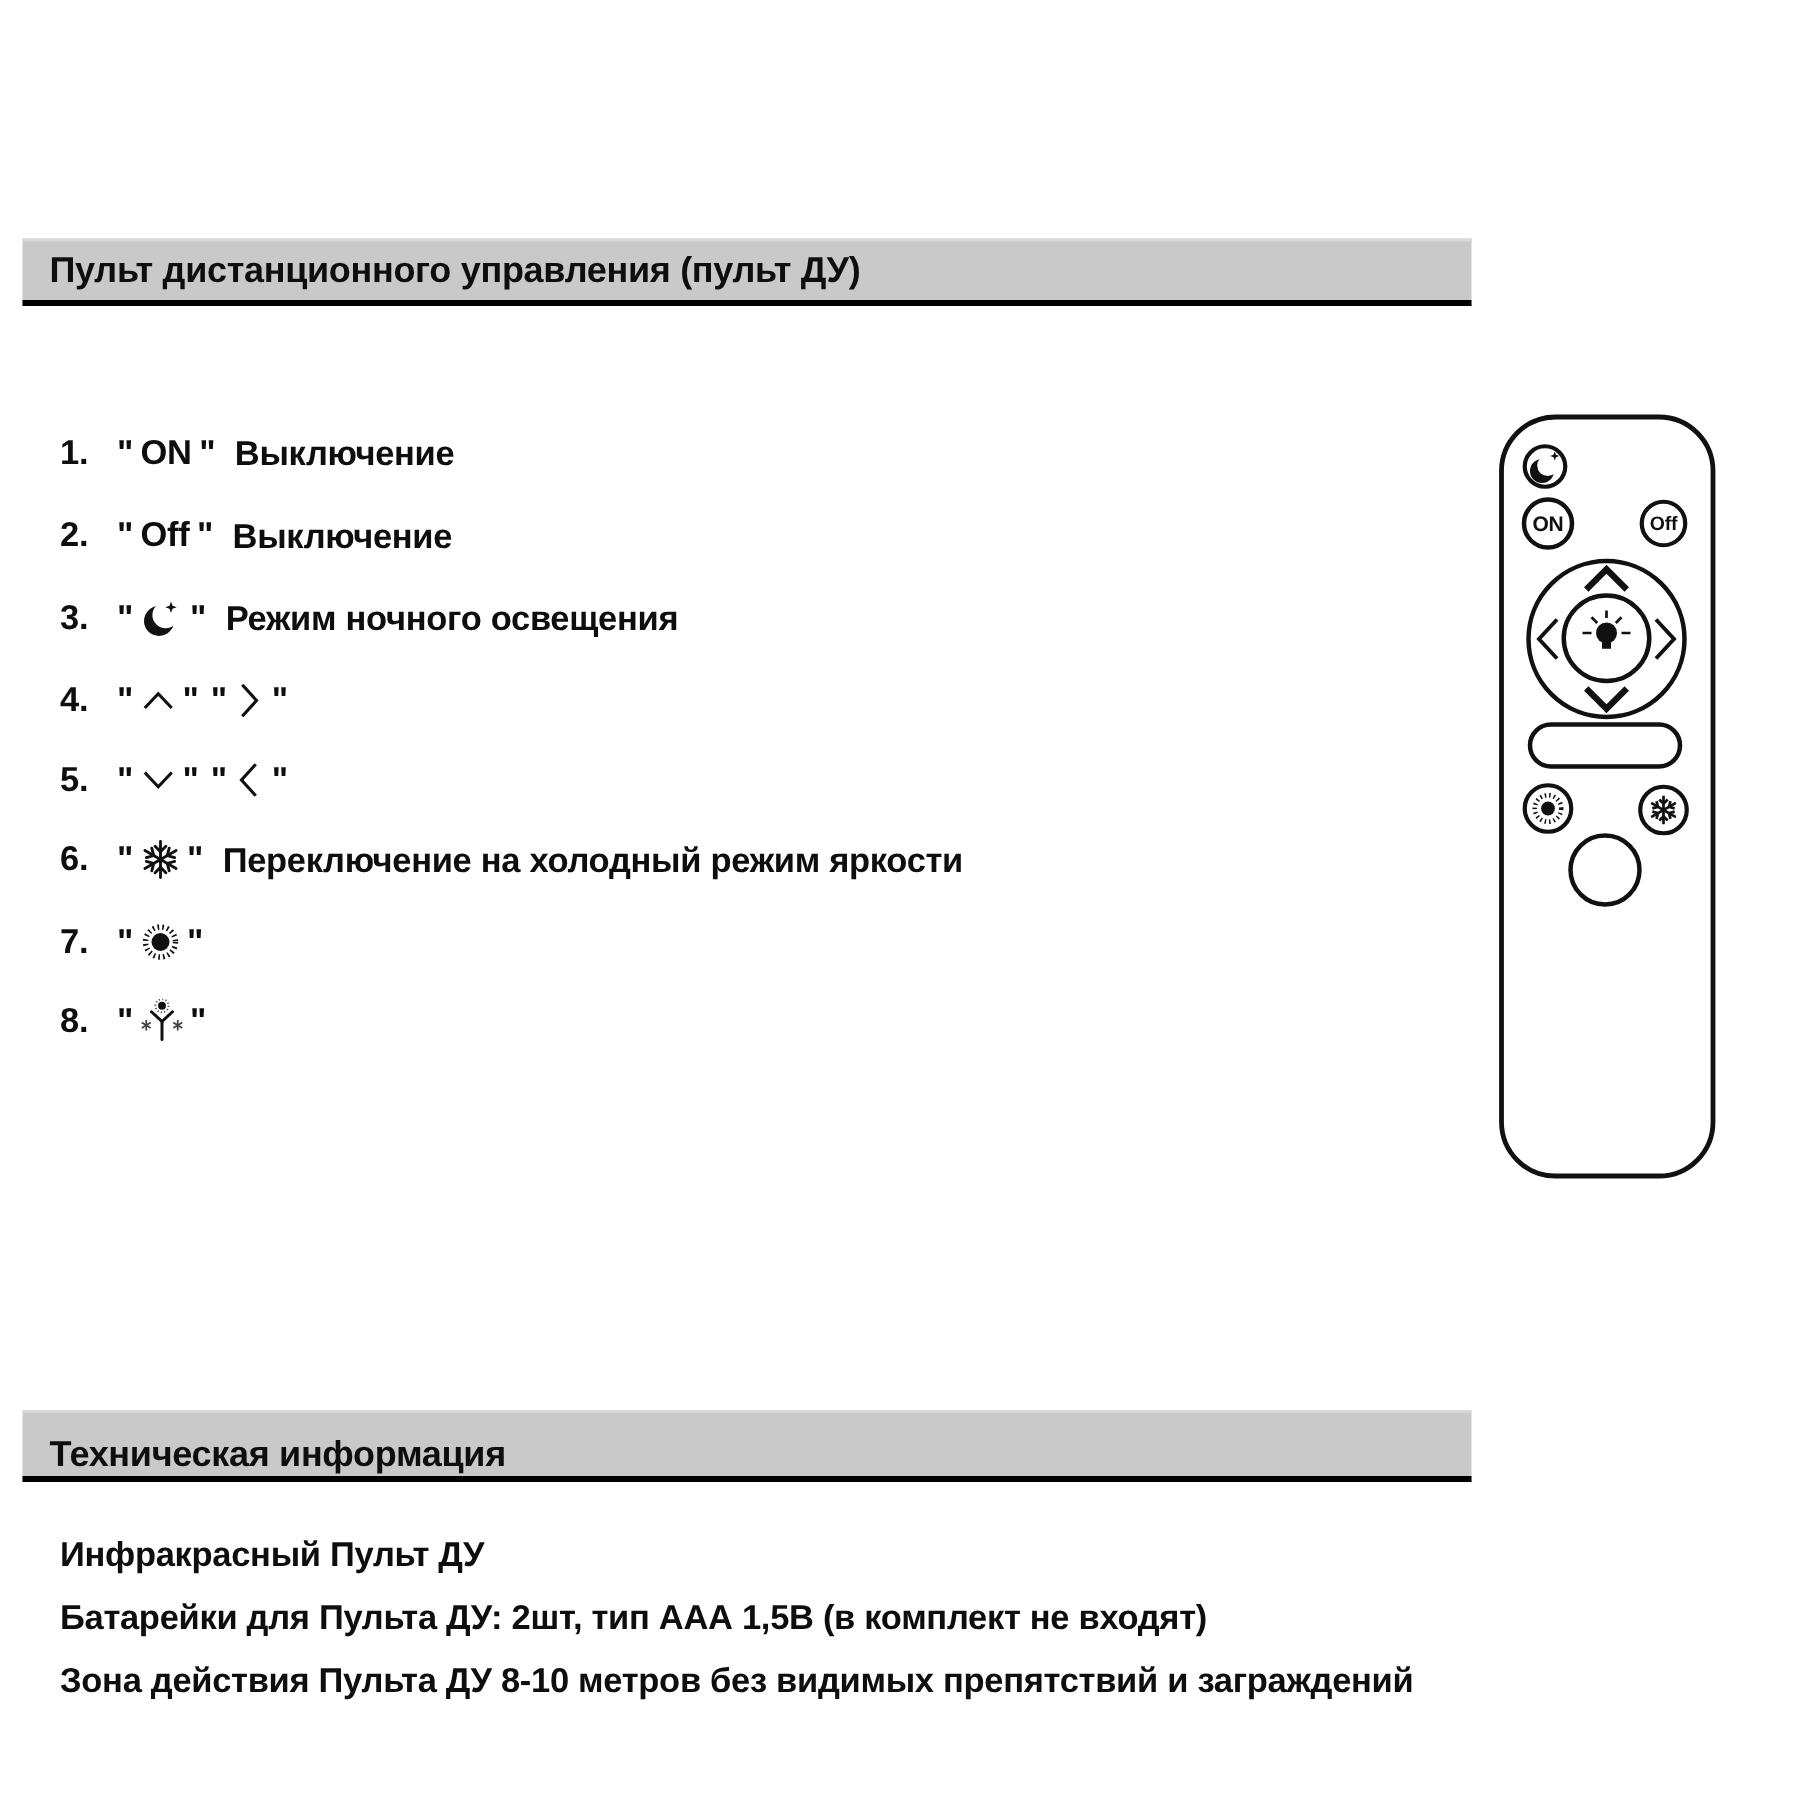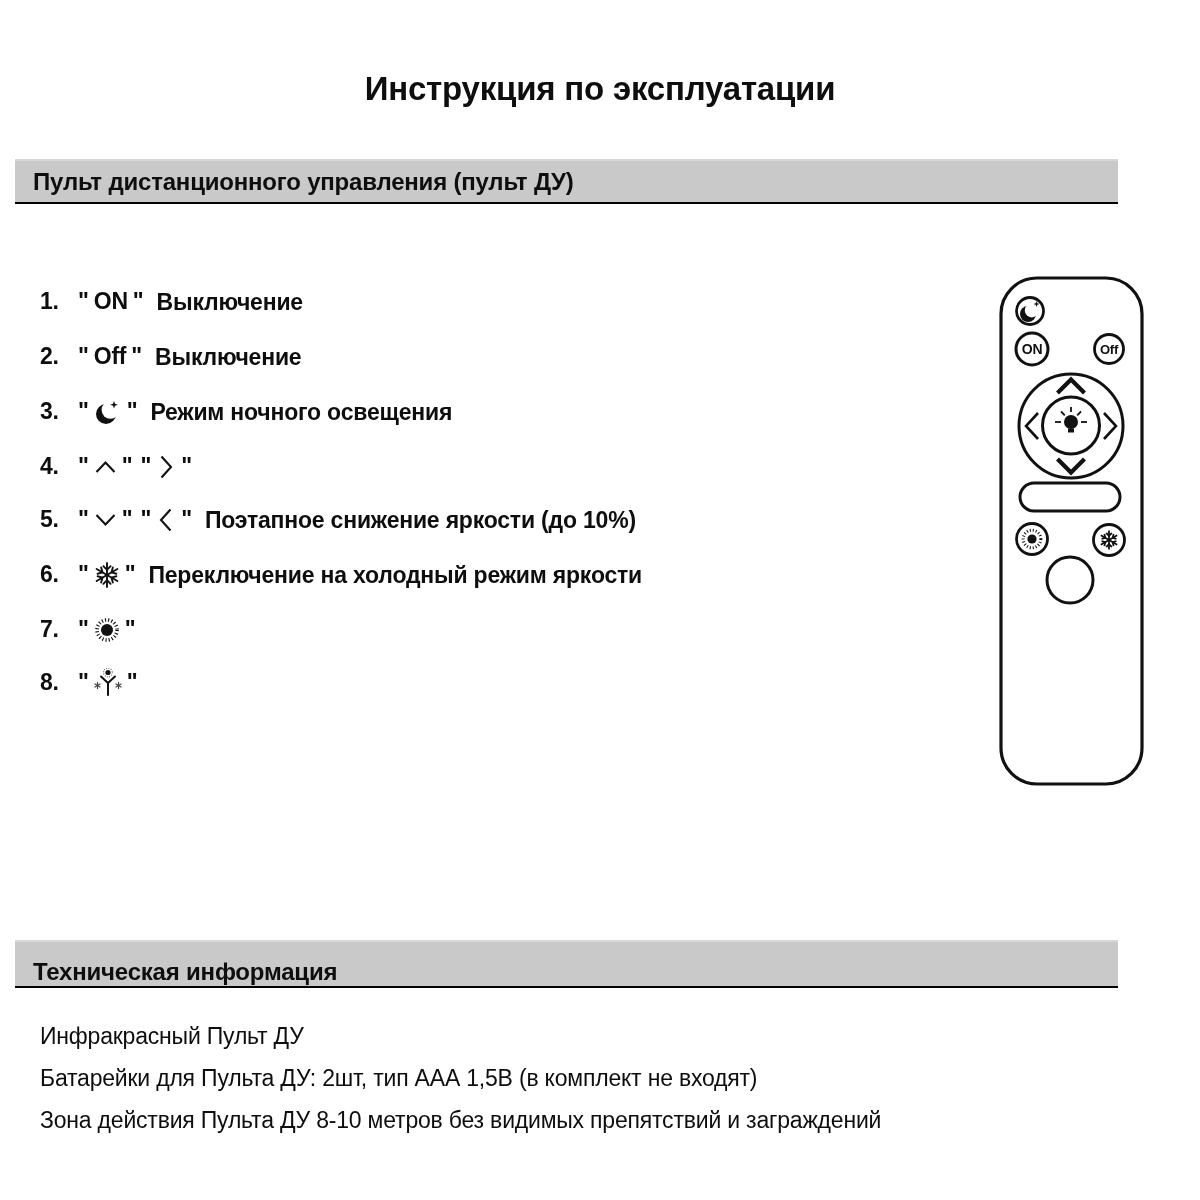--- a/index.html
+++ b/index.html
@@ -1,45 +1,44 @@
 <!DOCTYPE html>
 <html><head>
 <meta charset="utf-8">
 <style>
   html,body{margin:0;padding:0;background:#fff;}
   .page{position:relative;width:1200px;height:1200px;background:#fff;overflow:hidden;
         font-family:"Liberation Sans",sans-serif;color:#0e0e0e;letter-spacing:-0.2px;}
   .page-title{position:absolute;top:70px;left:0;width:100%;text-align:center;
         font-size:33px;font-weight:700;margin:0;}
-  .section-bar{position:absolute;left:15px;width:1103px;background:#c9c9c9;
-        border-top:2px solid #d8d8d8;border-bottom:2px solid #000000;box-sizing:border-box;
+  .section-bar{position:absolute;left:15px;width:966px;background:#c9c9c9;
+        border-top:2px solid #d8d8d8;border-bottom:4px solid #000000;box-sizing:border-box;
         display:flex;align-items:center;padding-left:18px;font-size:24px;font-weight:700;}
   .bar-remote{top:159px;height:45px;}
   .bar-tech{top:940px;height:48px;align-items:flex-end;}
   .instruction-list{position:absolute;left:40px;top:288px;width:920px;}
   .item-row{display:flex;align-items:flex-start;margin-bottom:26px;
         font-size:23px;font-weight:700;line-height:27px;}
   .item-num{flex:none;width:34px;}
   .item-syms{flex:none;display:flex;align-items:center;height:27px;margin-right:9px;}
   .q{margin:0 4px;}
   .sym-text{margin:0 1px;}
   .sym-icon{display:inline-flex;align-items:center;justify-content:center;}
   .sym-icon svg{display:block;}
   .item-desc div{line-height:29px;}
   .remote-wrap{position:absolute;left:999px;top:276px;}
   .tech-lines{position:absolute;left:40px;top:1022px;width:1120px;}
-  .tech-line{font-size:23px;font-weight:400;line-height:29px;margin-bottom:13px;}
+  .tech-line{font-size:23px;font-weight:700;line-height:29px;margin-bottom:13px;}
   svg text{font-family:"Liberation Sans",sans-serif;}
 </style>
 </head>
 <body>
 
 <div class="page">
 
-  <h1 class="page-title">Инструкция по эксплуатации</h1>
 
   <div class="section-bar bar-remote">
     <span>Пульт дистанционного управления (пульт ДУ)</span>
   </div>
 
   <div class="instruction-list" id="instruction-list">
       <div class="item-row">
         <span class="item-num">1.</span>
         <span class="item-syms">
           <span class="q">"</span>
@@ -108,23 +107,20 @@
           </span>
           <span class="q">"</span>
           <span class="q">"</span>
           <span class="sym-icon">
             <svg width="22" height="26" viewBox="0 0 22 26">
               <path d="M15.5,2.5 L6,13 L15.5,23.5" fill="none" stroke="#111" stroke-width="2.1"></path>
             </svg>
           </span>
           <span class="q">"</span>
         </span>
-        <div class="item-desc">
-          <div>Поэтапное снижение яркости (до 10%)</div>
-        </div>
       </div>
       <div class="item-row">
         <span class="item-num">6.</span>
         <span class="item-syms">
           <span class="q">"</span>
           <span class="sym-icon">
             <svg width="28" height="28" viewBox="0 0 28 28">
               <g stroke="#111" stroke-width="1.9" fill="none" stroke-linecap="round">
                 <g>
                   <line x1="14" y1="2" x2="14" y2="26"></line>

